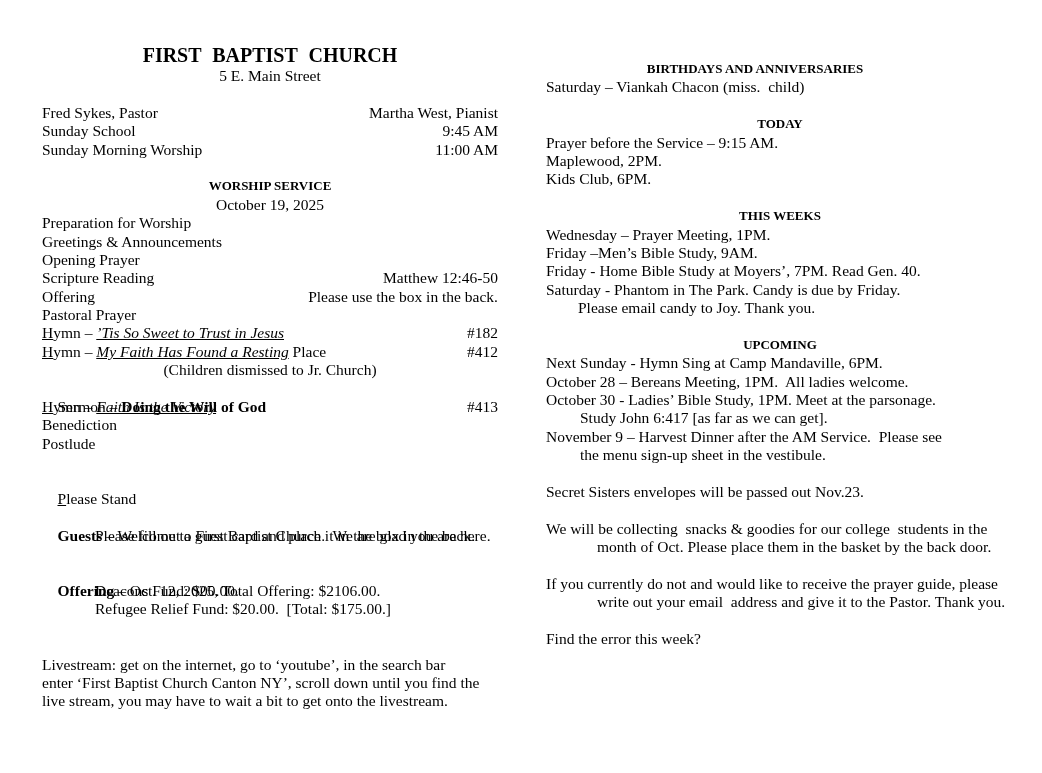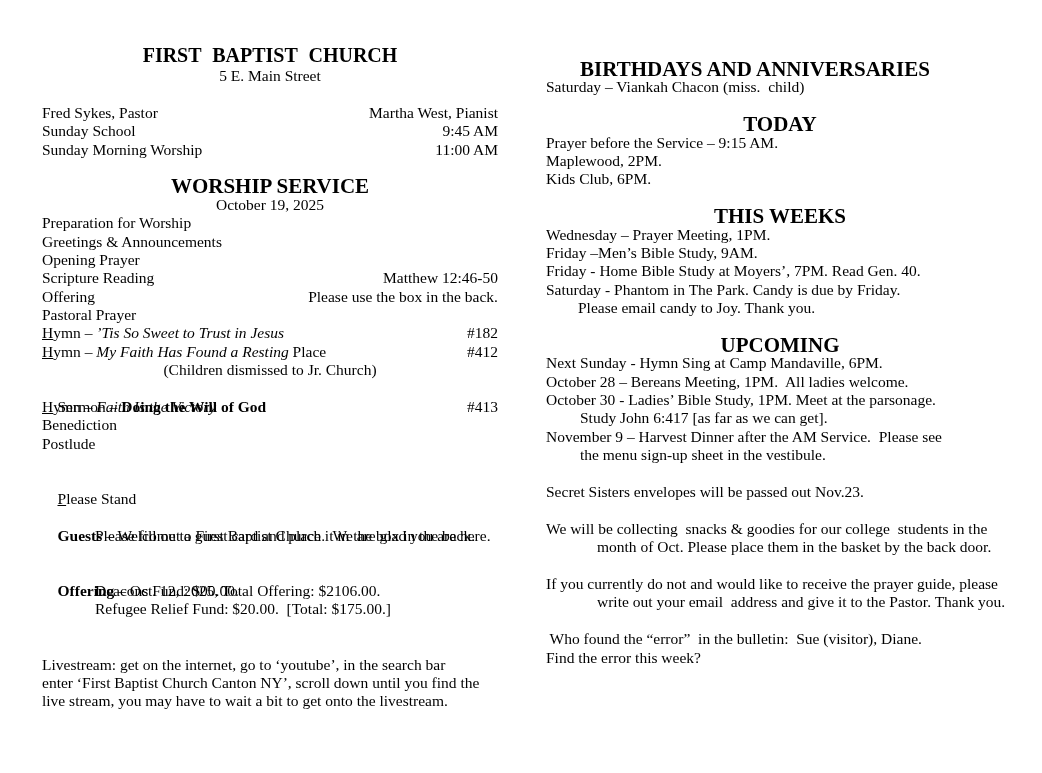--- a/index.html
+++ b/index.html
@@ -16,24 +16,24 @@
     height: 18.4px; line-height: 18.4px;
     font-size: 15.5px; white-space: pre;
   }
   .row { display: flex; justify-content: space-between; }
   .center { text-align: center; }
   .title {
     height: 23px; line-height: 23px;
     font-size: 20px; font-weight: bold;
     text-align: center; word-spacing: 6px;
   }
-  .heading { font-weight: bold; font-size: 21px; text-align: center; }
+  .heading { font-weight: bold; font-size: 13px; text-align: center; }
   .bhead { width: 418px; }   
   .bold { font-weight: bold; }
-  .it { font-style: italic; }
+  .it { font-style: italic; text-decoration: underline; }
   .u { text-decoration: underline; }
   .indent-53 { padding-left: 53px; }
   .indent-32 { padding-left: 32px; }
   .indent-34 { padding-left: 34px; }
   .indent-51 { padding-left: 51px; }
 </style>
 </head>
 <body>
 
 <div class="col col-left">
@@ -145,15 +145,14 @@
   <div class="line"></div>
 
   <div class="line">We will be collecting  snacks &amp; goodies for our college  students in the</div>
   <div class="line indent-51">month of Oct. Please place them in the basket by the back door.</div>
   <div class="line"></div>
 
   <div class="line">If you currently do not and would like to receive the prayer guide, please</div>
   <div class="line indent-51">write out your email  address and give it to the Pastor. Thank you.</div>
   <div class="line"></div>
 
-  <div class="line"> Who found the “error”  in the bulletin:  Sue (visitor), Diane.</div>
   <div class="line">Find the error this week?</div>
 </div>
 
 </body></html>

